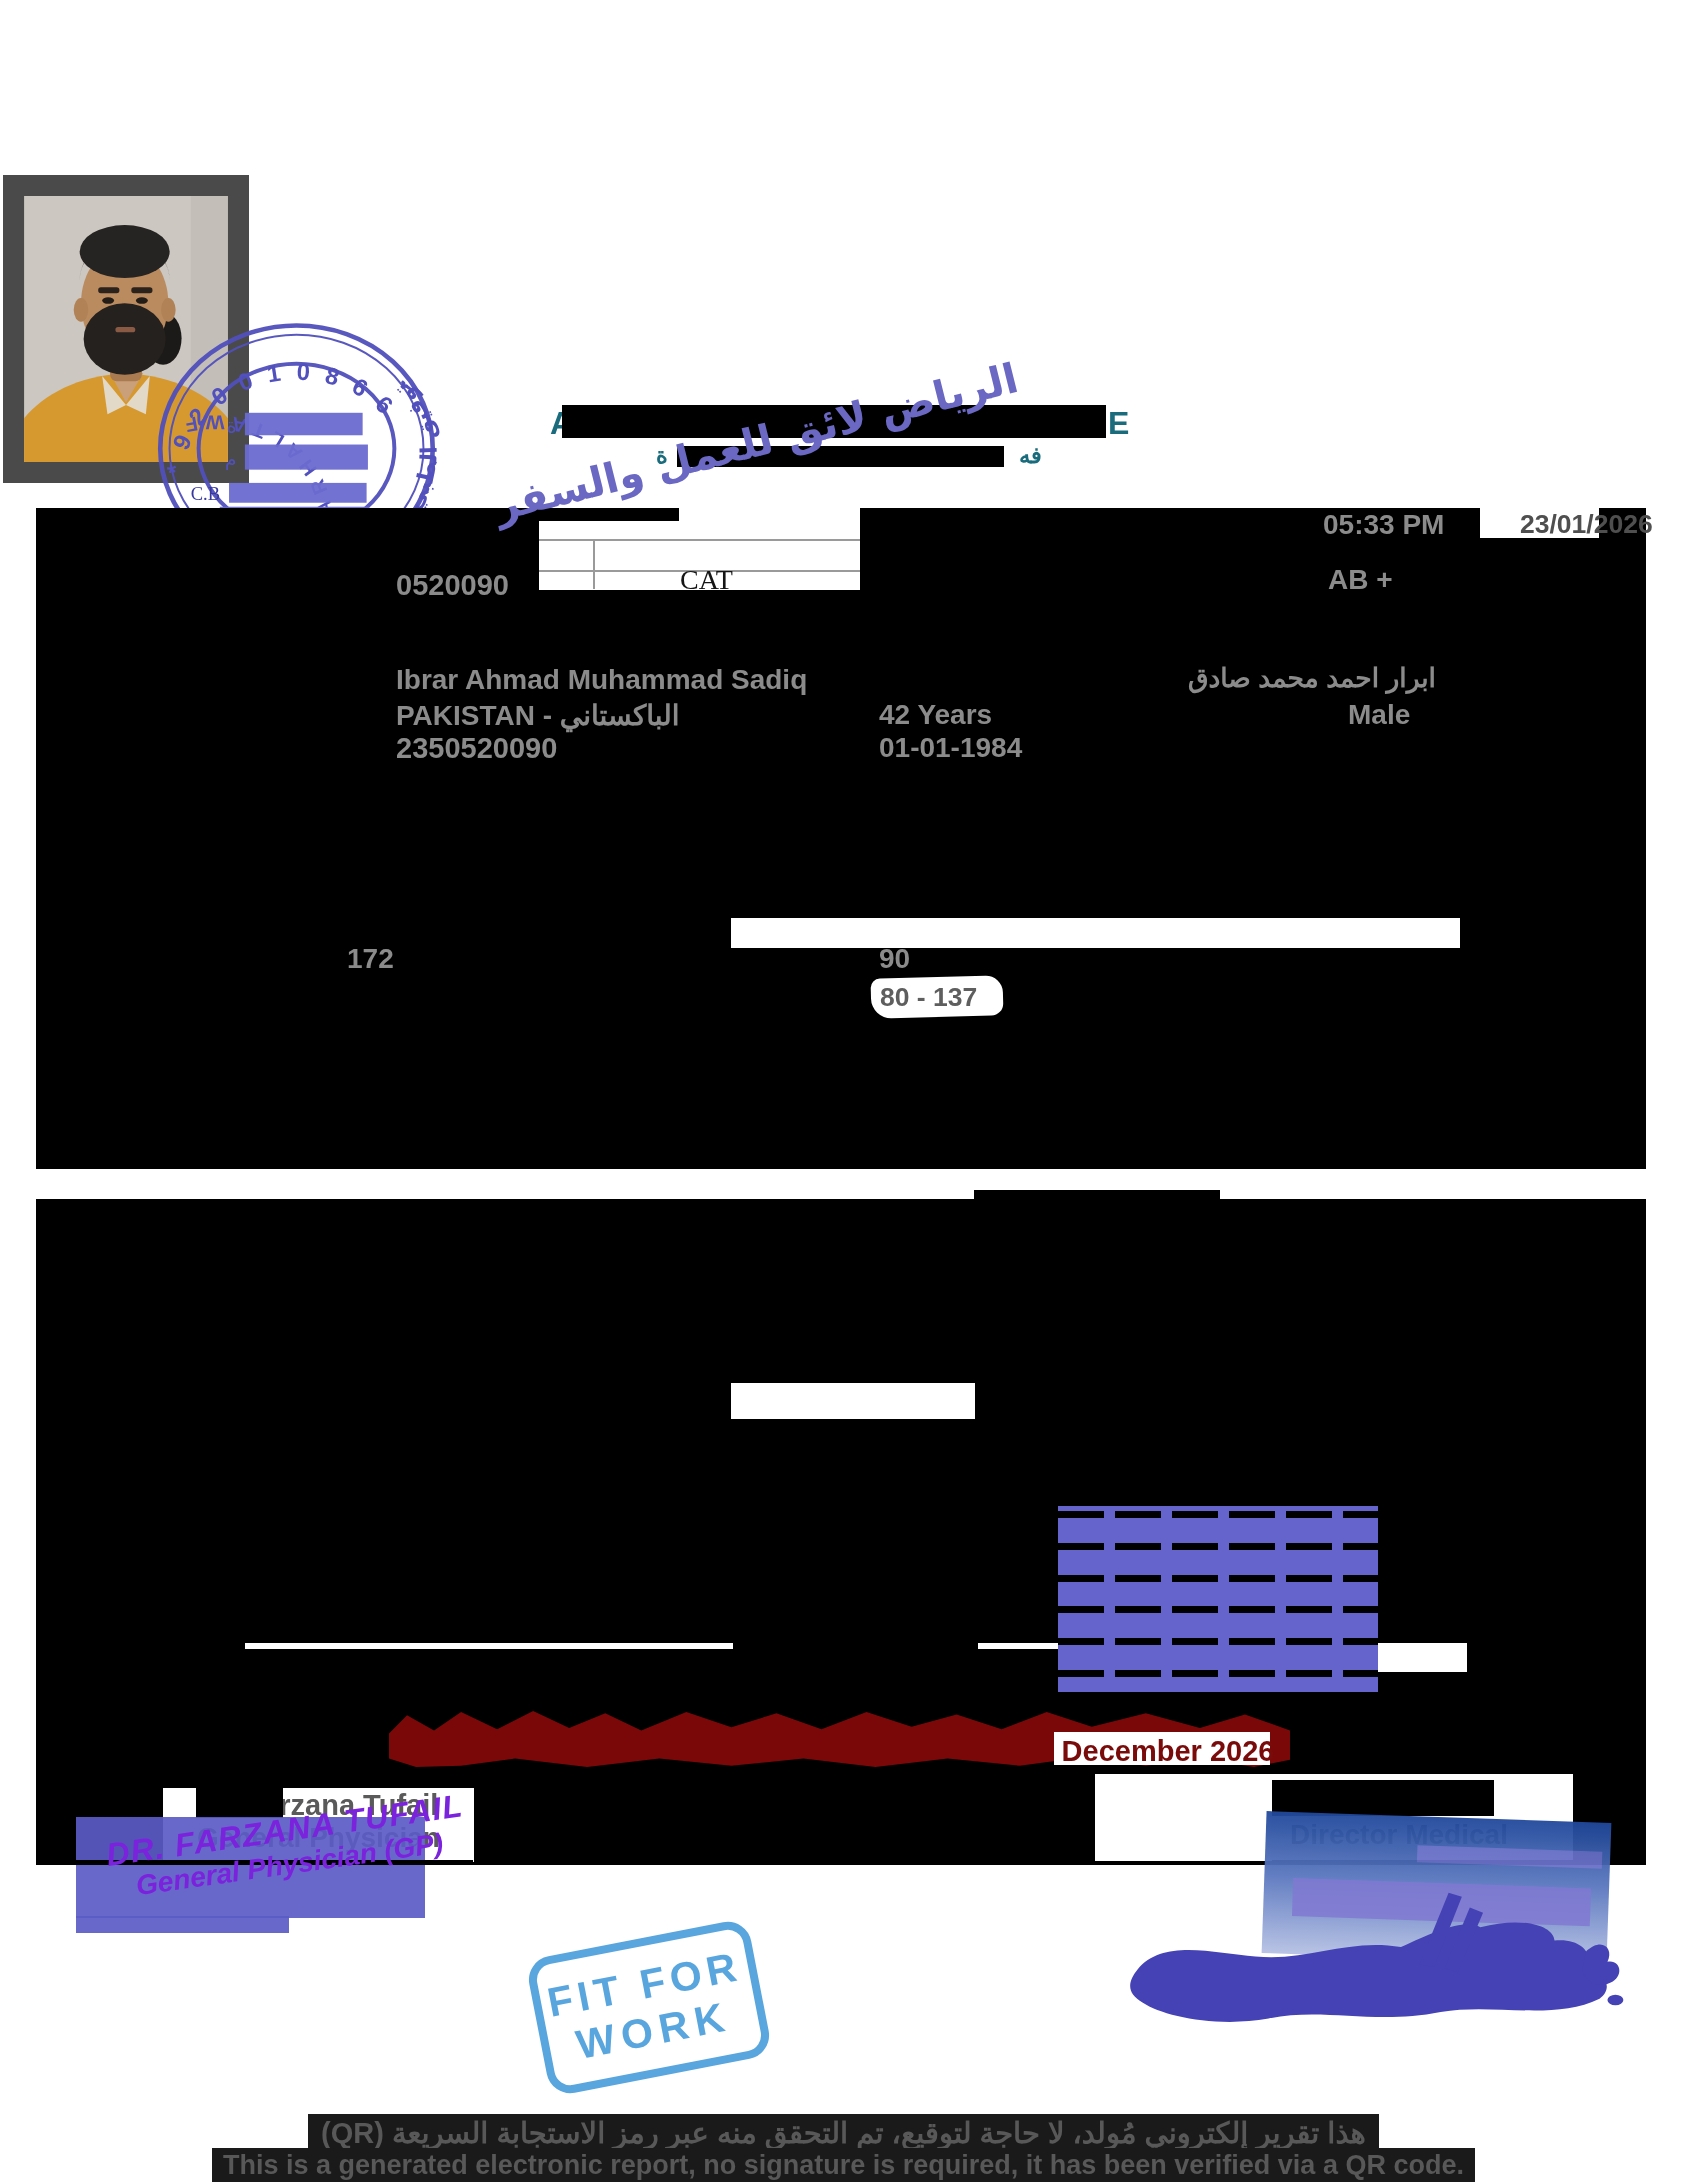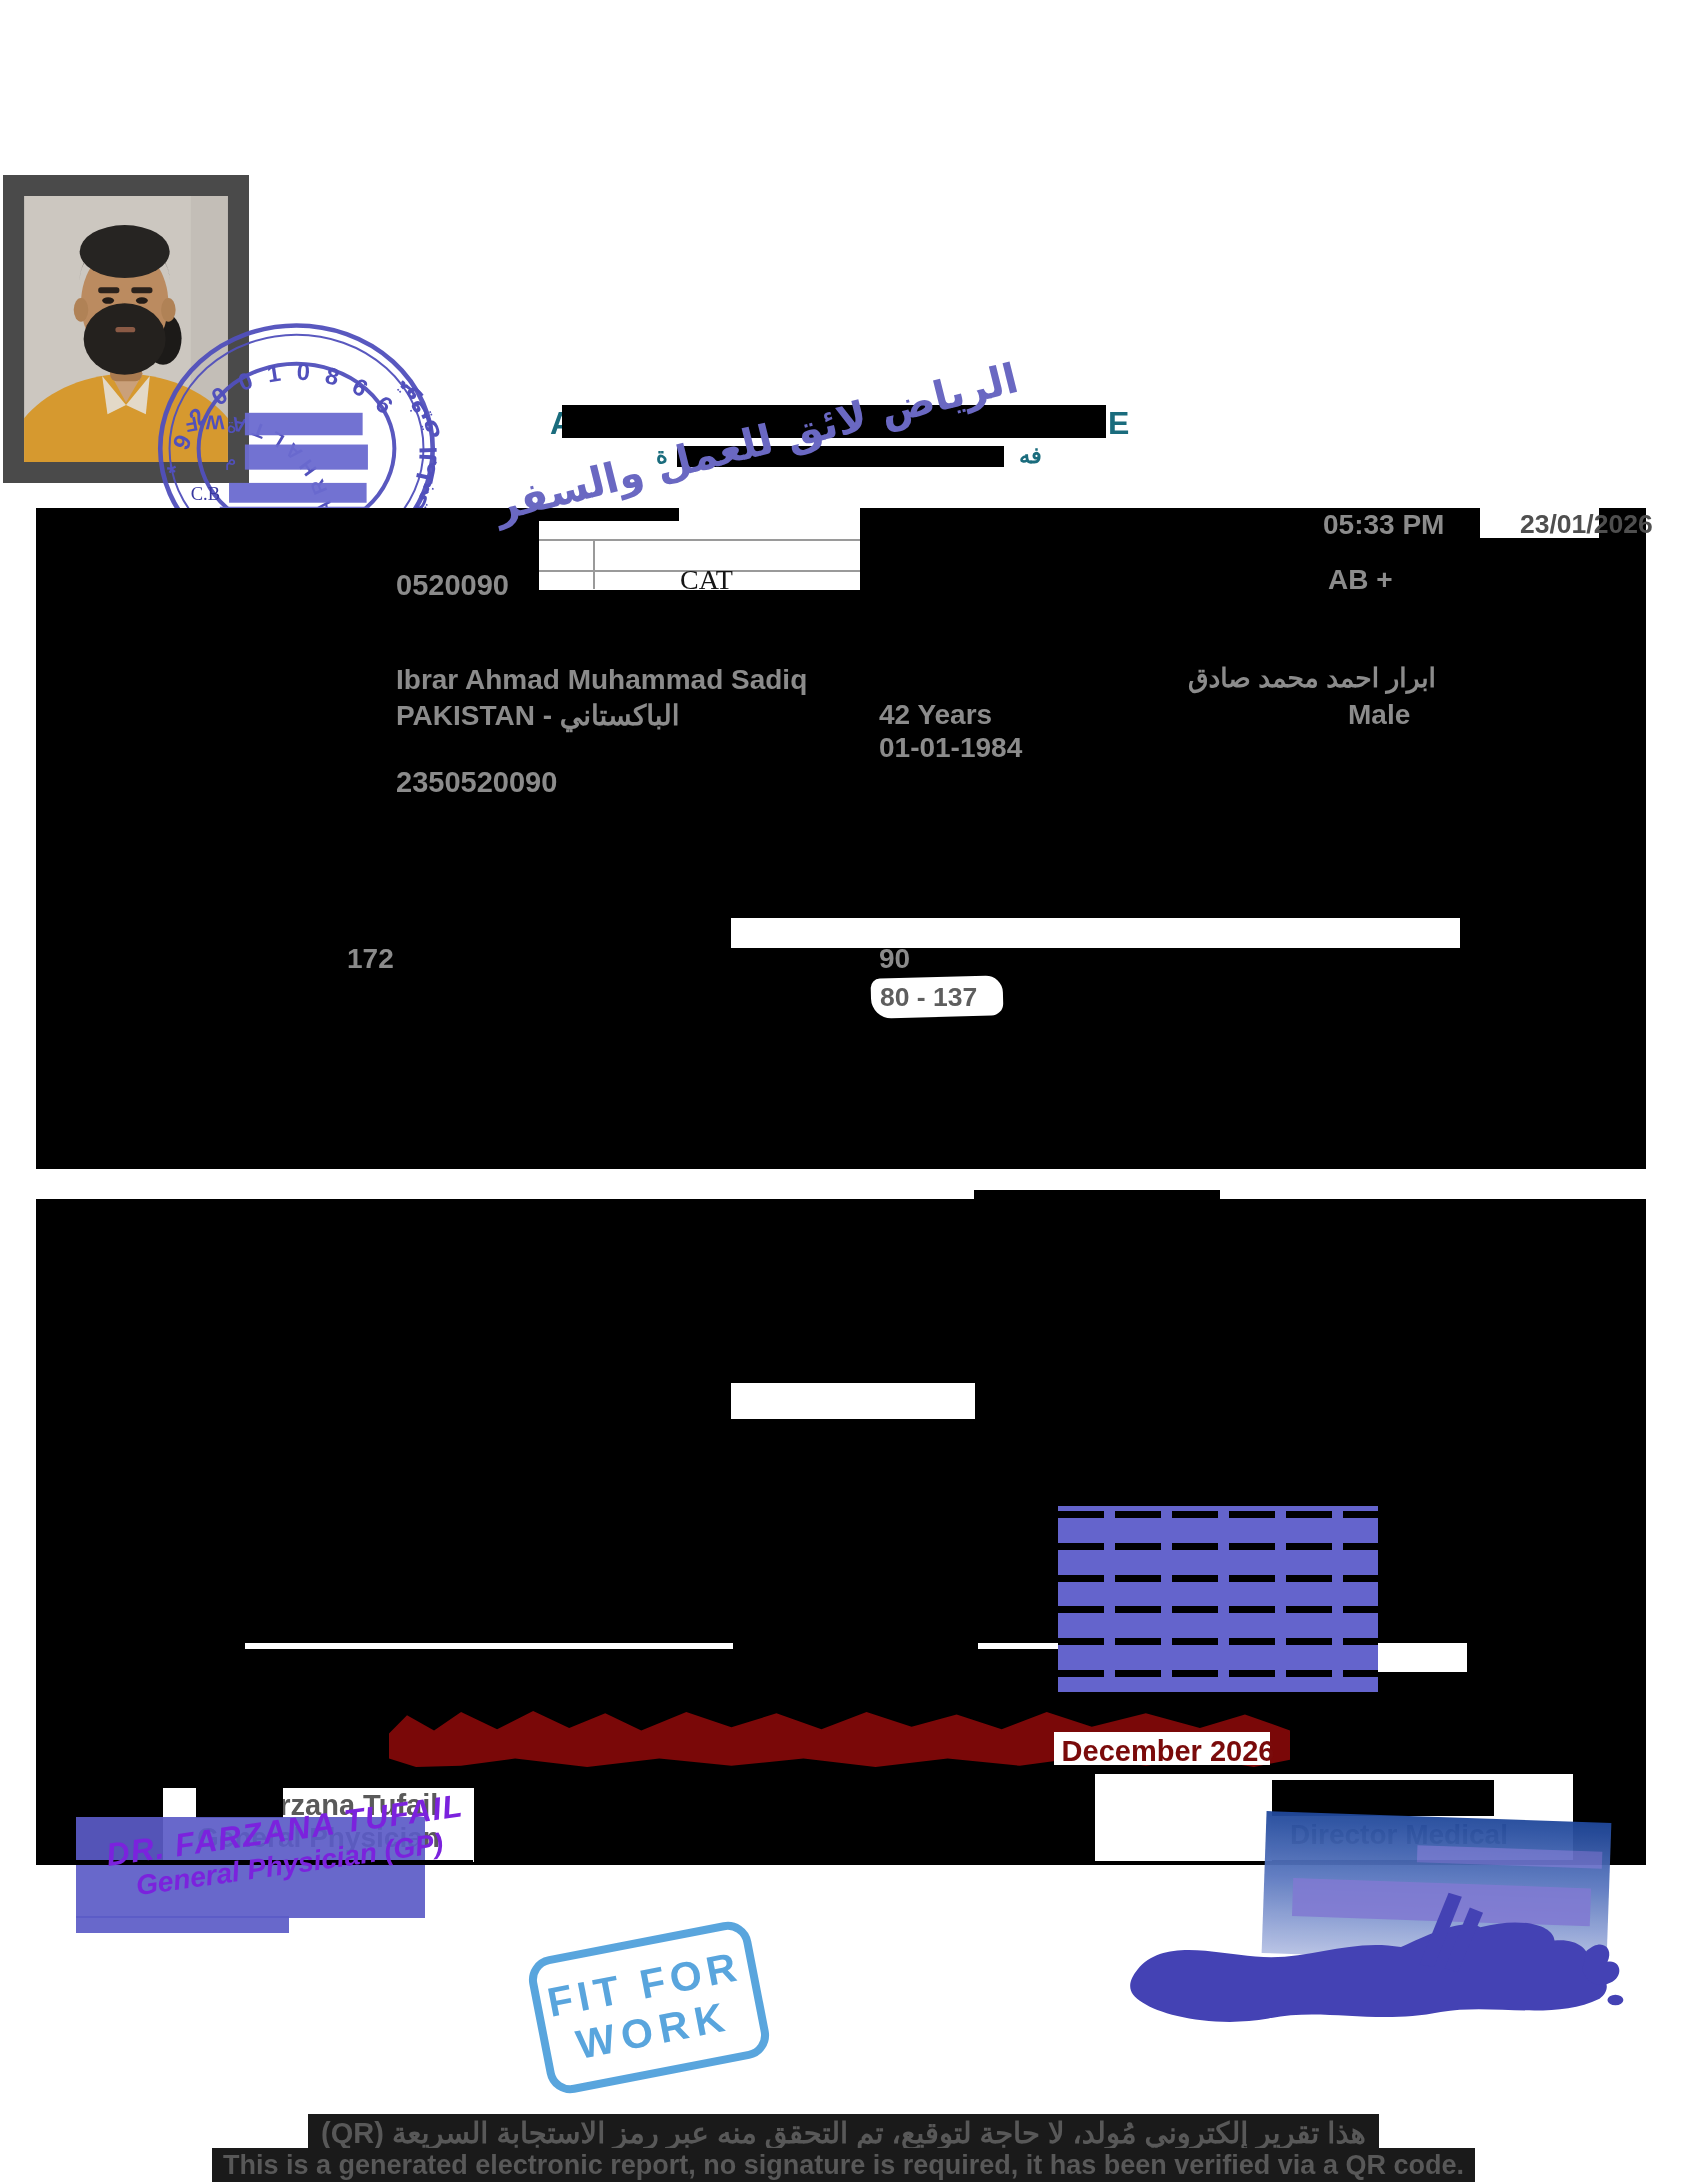--- a/index.html
+++ b/index.html
@@ -44,21 +44,21 @@
   #time-txt{left:1323px;top:509px;font-size:28px;}
   #date-box{left:1480px;top:508px;width:119px;height:30px;}
   #date-txt{left:1480px;top:509px;width:119px;color:#4f4f4f;font-weight:bold;font-size:26.5px;padding-left:40px;}
   #file-no{left:396px;top:569px;font-size:29px;}
   #blood-grp{left:1328px;top:564px;font-size:28px;}
   #name-en{left:396px;top:664px;font-size:28px;}
   #name-ar{left:1125px;top:662px;width:311px;text-align:right;font-size:26.5px;}
   #nationality{left:396px;top:699px;font-size:28px;}
   #age{left:879px;top:699px;font-size:28px;}
   #gender{left:1348px;top:699px;font-size:28px;}
-  #id-num{left:396px;top:732px;font-size:29px;margin-top:34px;}
+  #id-num{left:396px;top:732px;font-size:29px;}
   #dob{left:879px;top:732px;font-size:28px;}
   #strip1{left:731px;top:918px;width:729px;height:30px;}
   #height-v{left:347px;top:943px;font-size:28px;}
   #weight-v{left:879px;top:943px;font-size:28px;}
   #bp-blob{left:871px;top:977px;width:132px;height:40px;border-radius:9.3px 17px 12px 20px;transform:rotate(-1.5deg);}
   #bp-v{left:880px;top:982px;font-size:26.5px;color:#5e5e5e;font-weight:bold;}
 
   
   #block2{left:36px;top:1199px;width:1610px;height:666px;}
   #block2-tab{left:974px;top:1190px;width:246px;height:9.3px;}

